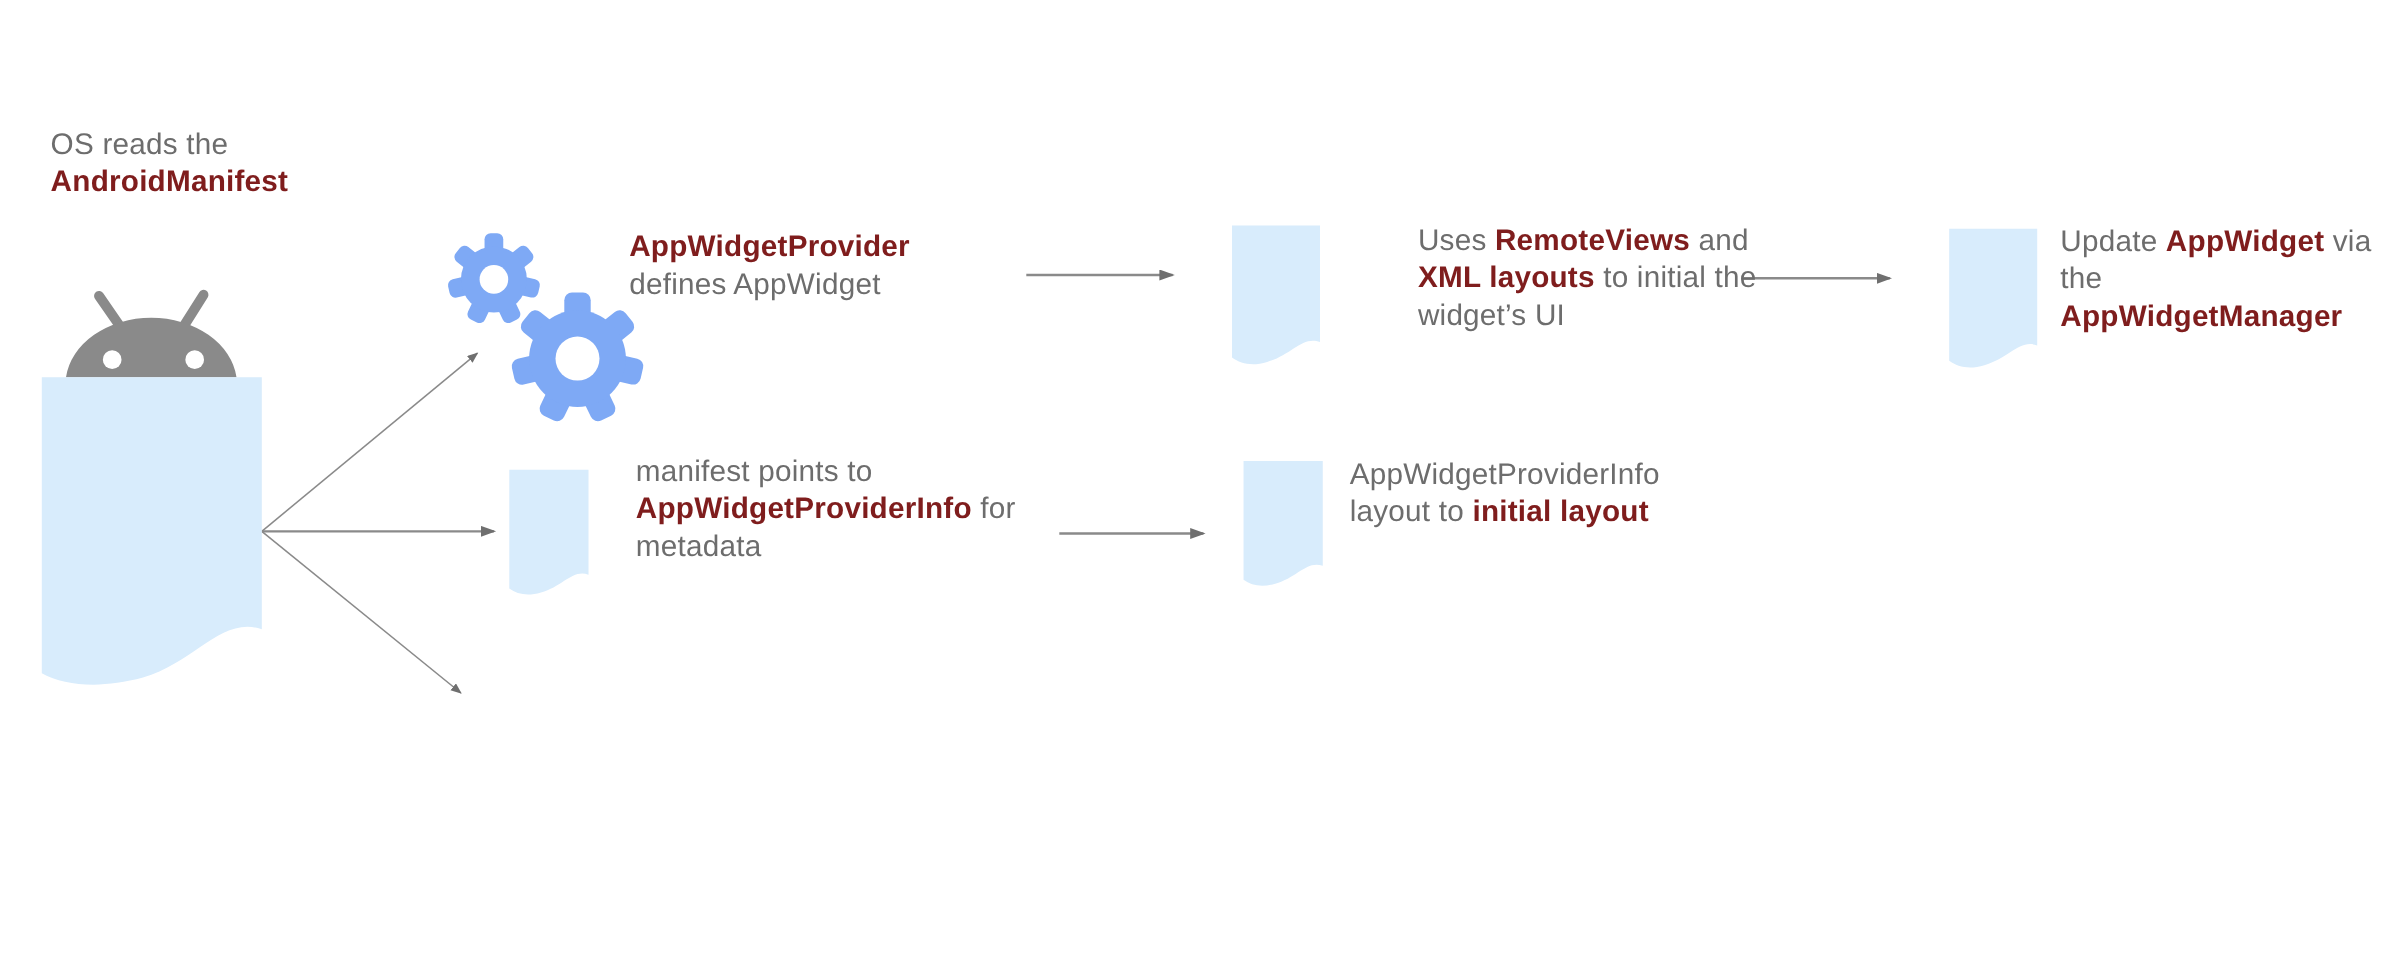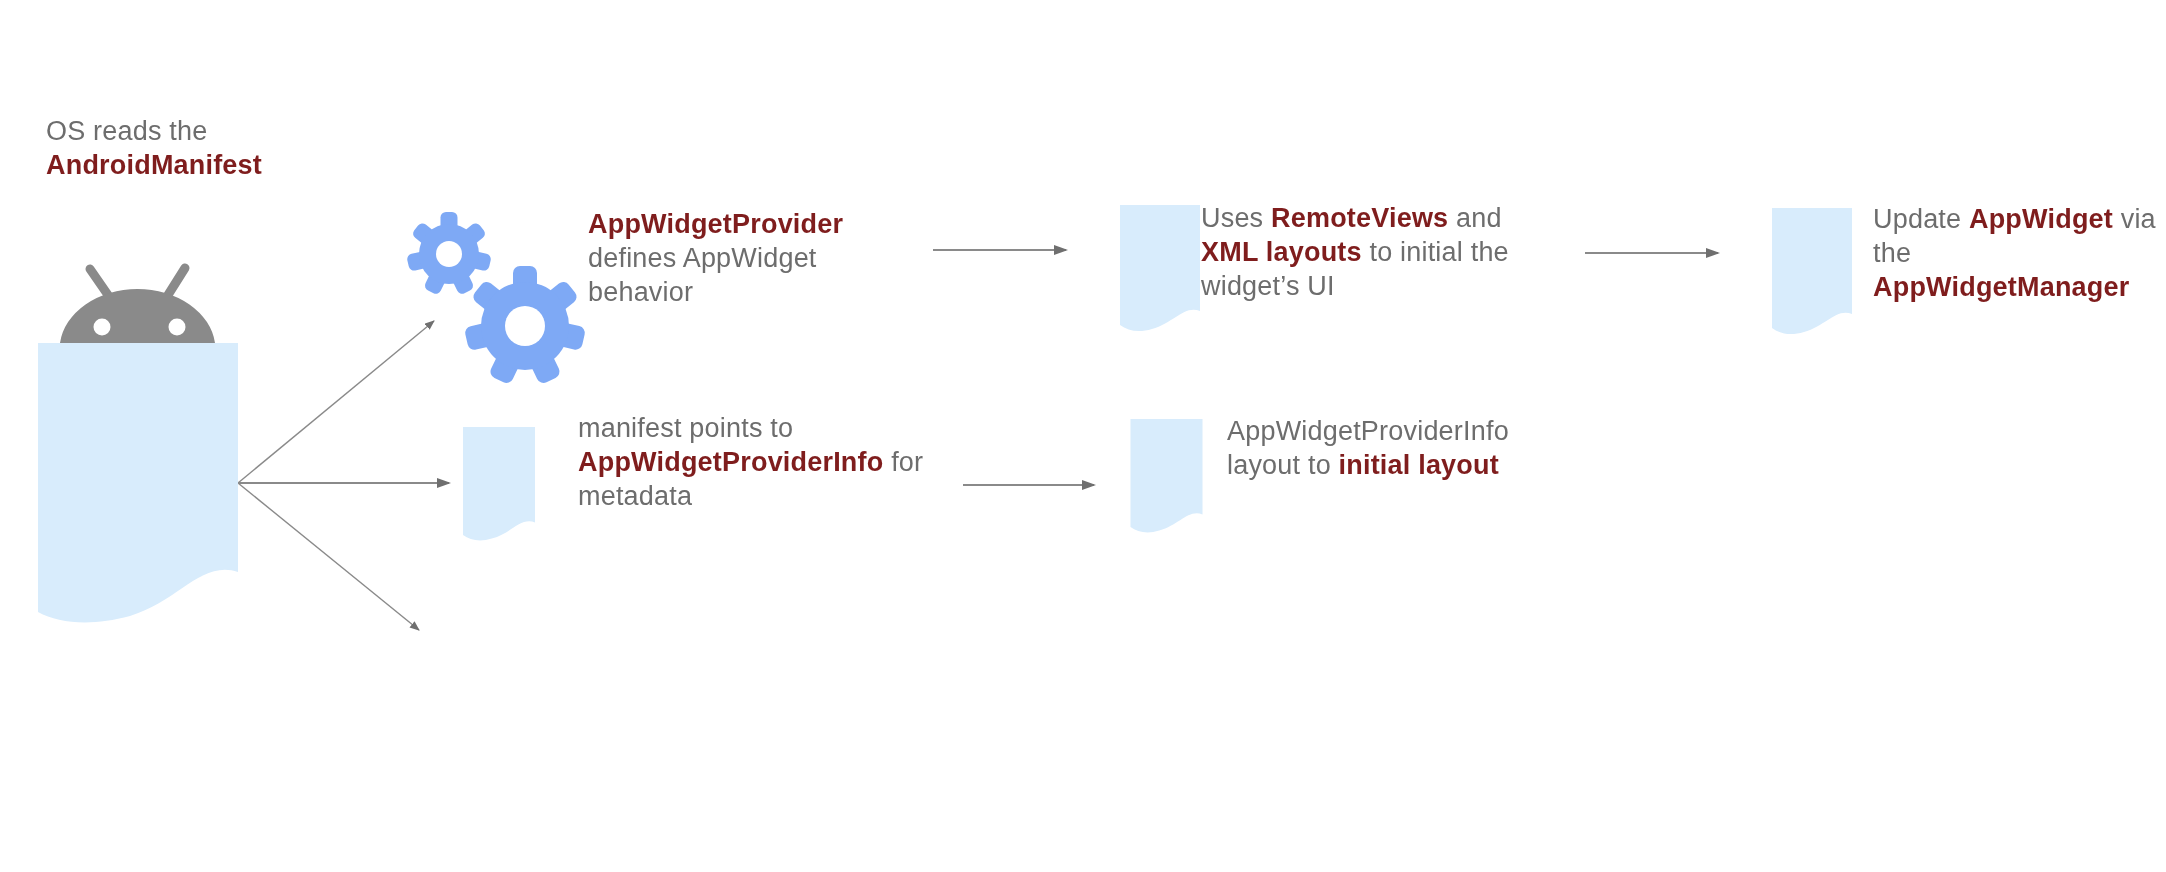--- a/index.html
+++ b/index.html
@@ -6,22 +6,22 @@
   body{font-family:"Liberation Sans","DejaVu Sans",sans-serif;}
   #canvas{position:relative;width:2166px;height:872px;background:#ffffff;overflow:hidden;border-radius:29px;}
   .txt{position:absolute;font-size:27px;line-height:34px;color:#6d6d6d;letter-spacing:0.2px;}
   .txt .line{white-space:nowrap;}
   .lnk{color:#7f1d1d;font-weight:bold;}
   .abs{position:absolute;}
   svg{display:block;overflow:visible;}
 
   
   #caption        {left:46px;  top:114px;}
-  #txt-provider   {left:588px; top:207px;}
-  #txt-remote     {left:1201px;top:201px;}
+  #txt-provider   {left:572px; top:207px;}
+  #txt-remote     {left:1289px;top:201px;}
   #txt-update     {left:1873px;top:202px;}
   #txt-pinfo      {left:578px; top:411px;}
   #txt-initial    {left:1227px;top:414px;}
   #txt-broadcast  {left:435px; top:587px;}
 
   #icon-manifest  {left:38px;  top:262px;}
   #icon-gears     {left:385px; top:190px;}
   #icon-doc2      {left:1120px;top:205px;}
   #icon-doc3     {left:1772px;top:208px;}
   #icon-doc4      {left:463px; top:427px;}
@@ -107,21 +107,20 @@
     <path d="M0 0 H80 V106 C64 100 54 118 32 124 C19 128 8 126 0 120 Z" fill="#d8ecfc"></path>
   </svg>
 
   <svg id="icon-doc5" class="abs" width="73" height="117" viewBox="0 0 80 130">
     <path d="M0 0 H80 V106 C64 100 54 118 32 124 C19 128 8 126 0 120 Z" fill="#d8ecfc"></path>
   </svg>
 
   <div id="txt-provider" class="txt">
     <div class="line lnk">AppWidgetProvider</div>
     <div class="line">defines AppWidget</div>
-    <div class="line">behavior</div>
   </div>
 
   <div id="txt-remote" class="txt">
     <div class="line"><span>Uses </span><span class="lnk">RemoteViews</span><span> and</span></div>
     <div class="line"><span class="lnk">XML layouts</span><span> to initial the</span></div>
     <div class="line">widget’s UI</div>
   </div>
 
   <div id="txt-pinfo" class="txt">
     <div class="line">manifest points to</div>

